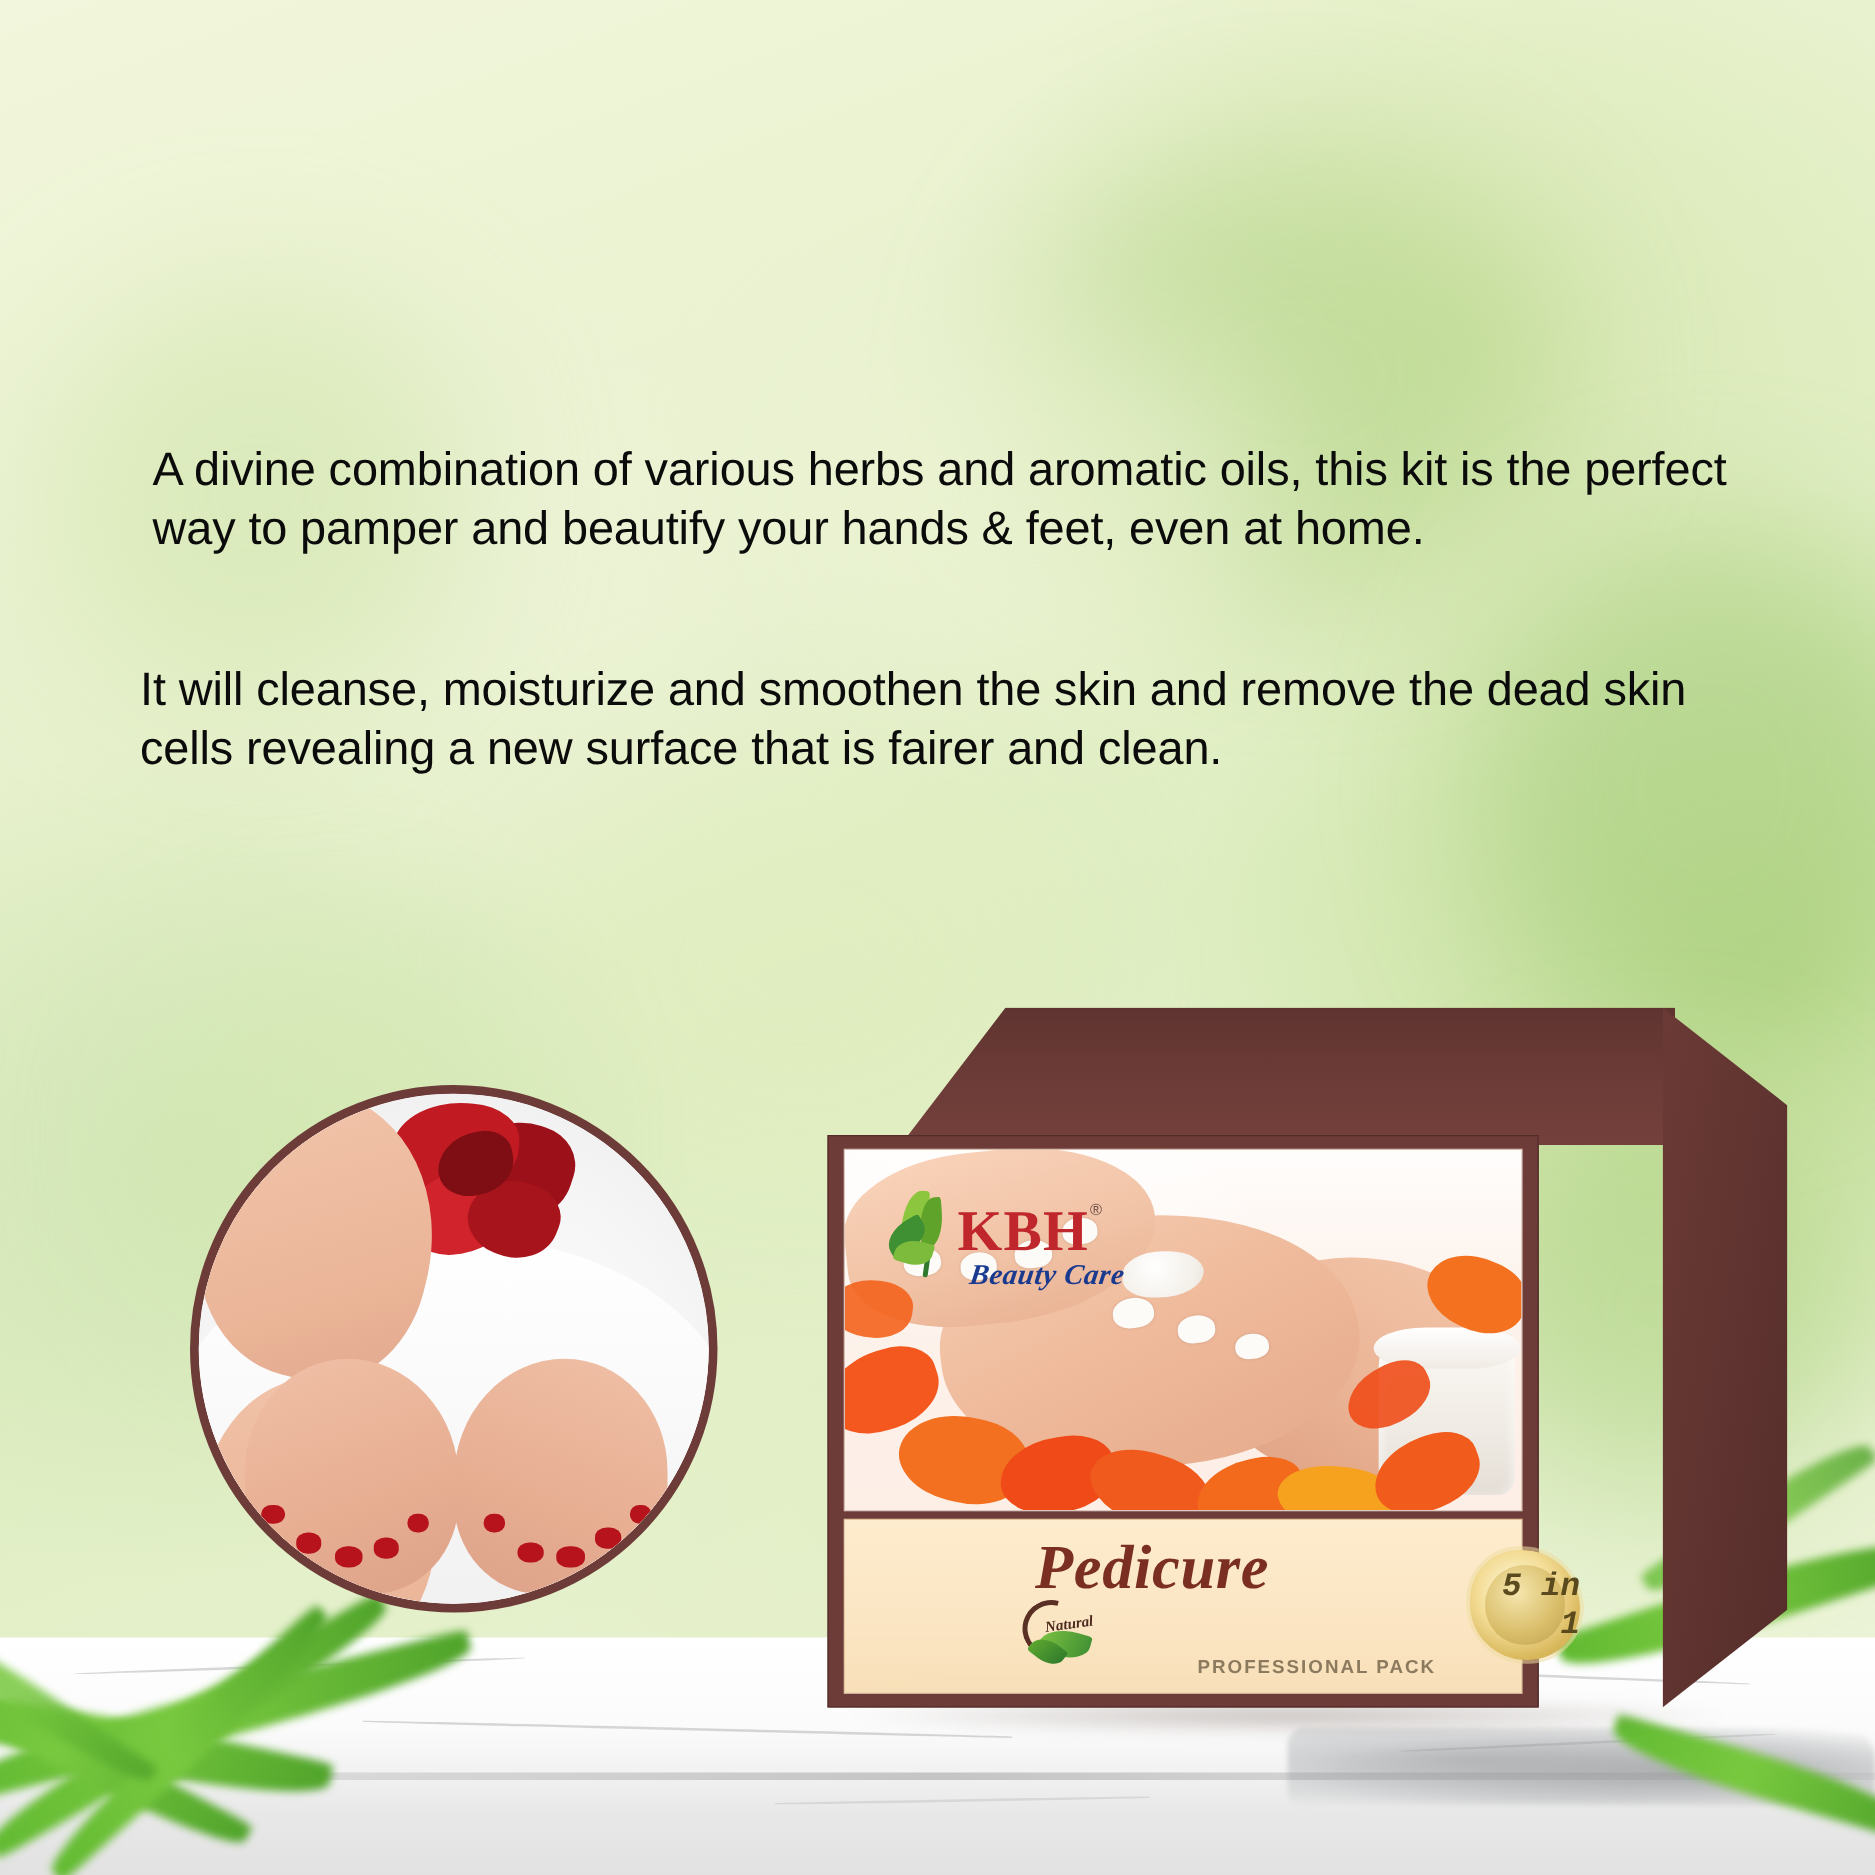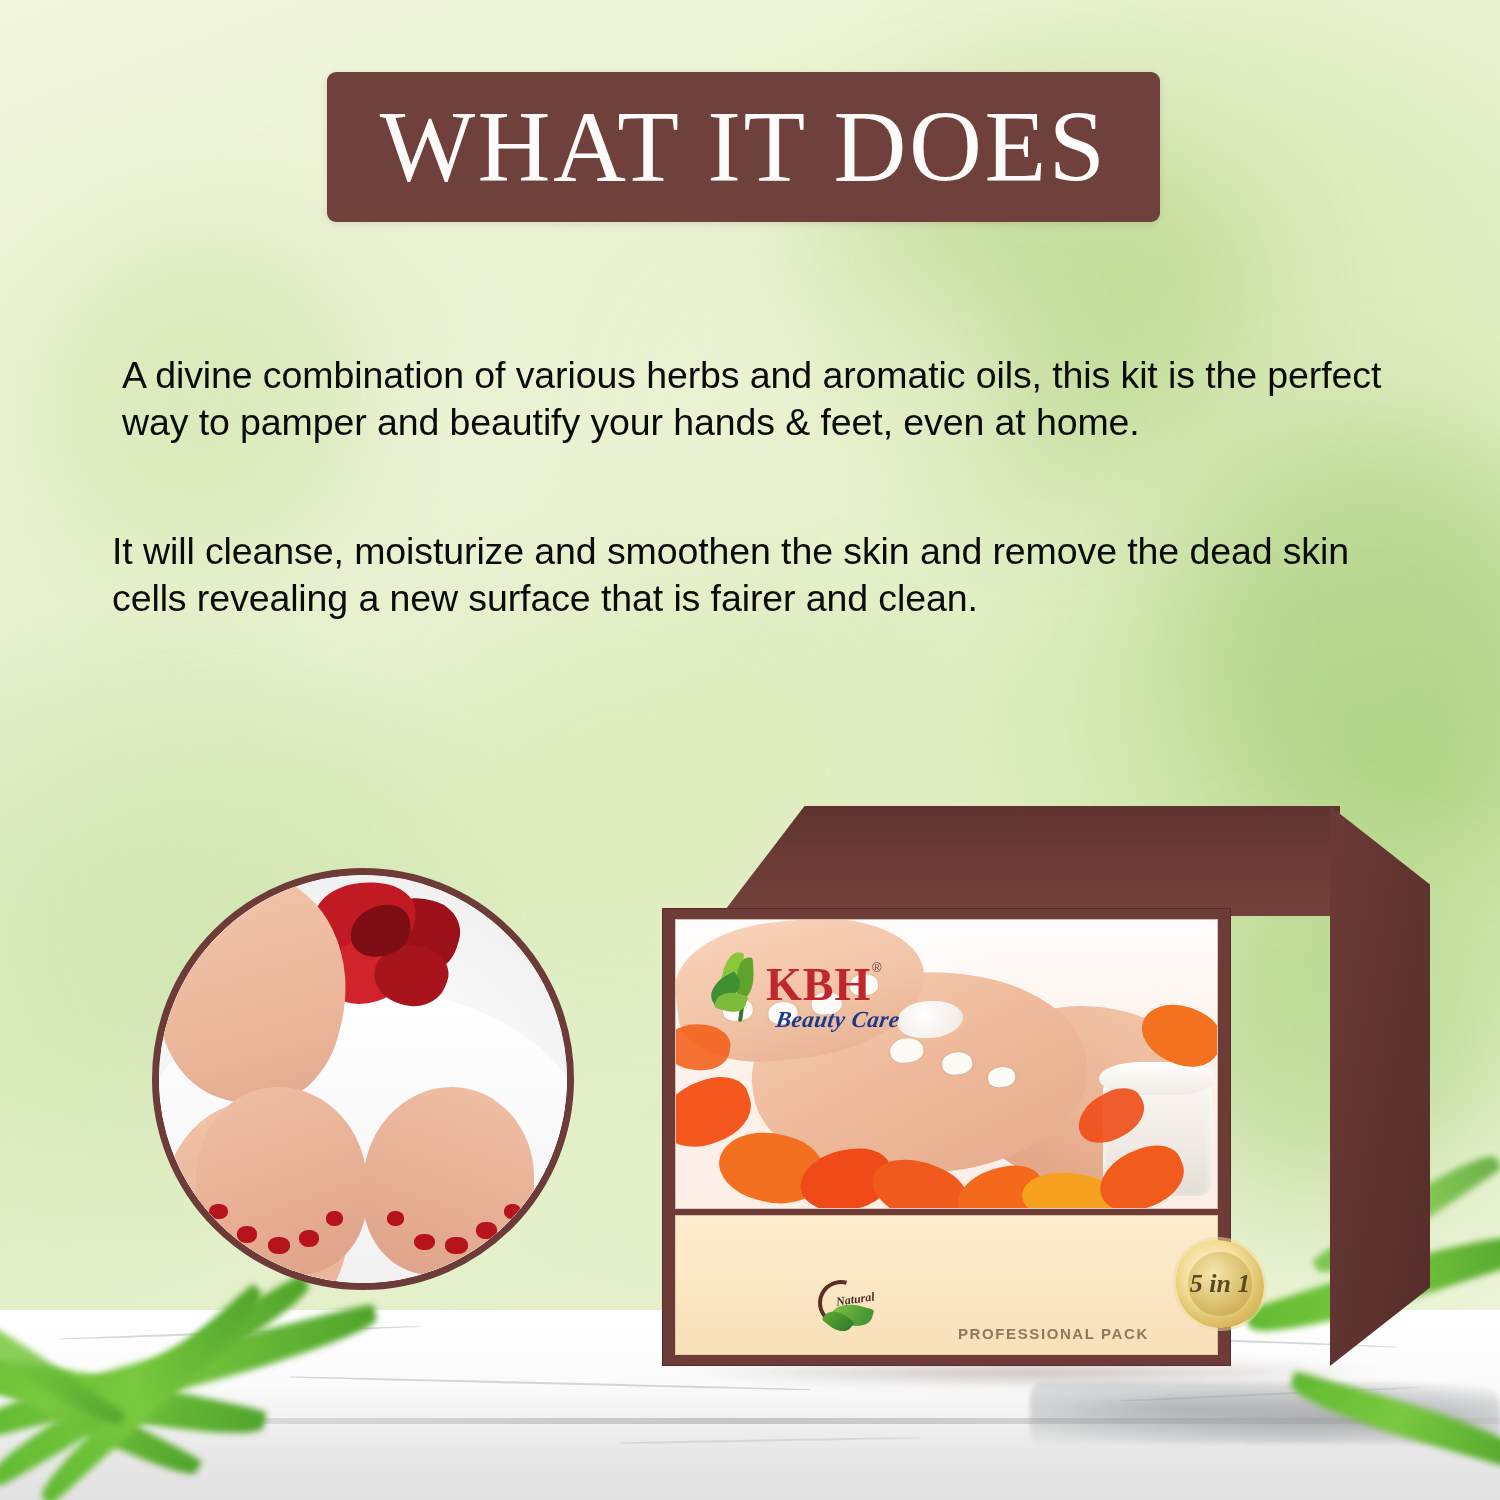--- a/index.html
+++ b/index.html
@@ -335,21 +335,21 @@
     box-shadow:0 0 0 3px rgba(238,221,160,.55);
   }
   .gb-inner {
     position:absolute; left:14%; top:14%; width:72%; height:72%;
     background:radial-gradient(circle at 40% 34%, #f6e7ae 0%, #d8bc68 60%, #bda052 100%);
     border-radius:50%;
   }
   .gb-text {
     position:absolute; inset:0;
     display:flex; align-items:center; justify-content:center;
-    font-family:Liberation Serif, serif;
+    font-family:Liberation Mono, monospace;
     font-size:26px; font-style:italic; font-weight:700;
     color:#5a4a1e;
     text-align:right;
   }
   .box-shadow-ground {
     position:absolute; left:40px; top:556px; width:700px; height:26px;
     background:radial-gradient(ellipse at 50% 40%, rgba(80,60,50,.30), rgba(80,60,50,0) 72%);
     filter:blur(5px);
   }
 </style>
@@ -380,23 +380,20 @@
   <div class="leaf leaf-bl-1"></div>
   <div class="leaf leaf-bl-2"></div>
   <div class="leaf leaf-bl-3"></div>
   <div class="leaf leaf-bl-4"></div>
   <div class="leaf leaf-bl-5"></div>
   <div class="leaf leaf-bl-6"></div>
   <div class="leaf leaf-br-1"></div>
   <div class="leaf leaf-br-2"></div>
   <div class="leaf leaf-br-3"></div>
 
-  <div class="banner">
-    <div class="banner-title">WHAT IT DOES</div>
-  </div>
 
   <div class="copy para p1">A divine combination of various herbs and aromatic oils, this kit is the perfect way to pamper and beautify your hands &amp; feet, even at home.</div>
   <div class="copy para p2">It will cleanse, moisturize and smoothen the skin and remove the dead skin cells revealing a new surface that is fairer and clean.</div>
 
   <div class="circle-photo">
     <div class="cp-inner">
       <div class="cp-towel"></div>
       <div class="cp-rose">
         <div class="rose-petal rp1"></div>
         <div class="rose-petal rp2"></div>
@@ -472,20 +469,21 @@
             <div class="kleaf kl3"></div>
             <div class="kleaf kl4"></div>
           </div>
           <div class="kbh-word">KBH</div>
           <div class="kbh-reg">®</div>
           <div class="kbh-sub">Beauty Care</div>
         </div>
       </div>
 
       <div class="box-label">
+        <div class="lbl-pedicure">Pedicure</div>
 
         <div class="natural-badge">
           <div class="nb-ring"></div>
           <div class="nb-leaf-a"></div>
           <div class="nb-leaf-b"></div>
           <div class="nb-text">Natural</div>
         </div>
 
         <div class="lbl-pro">PROFESSIONAL PACK</div>
 

